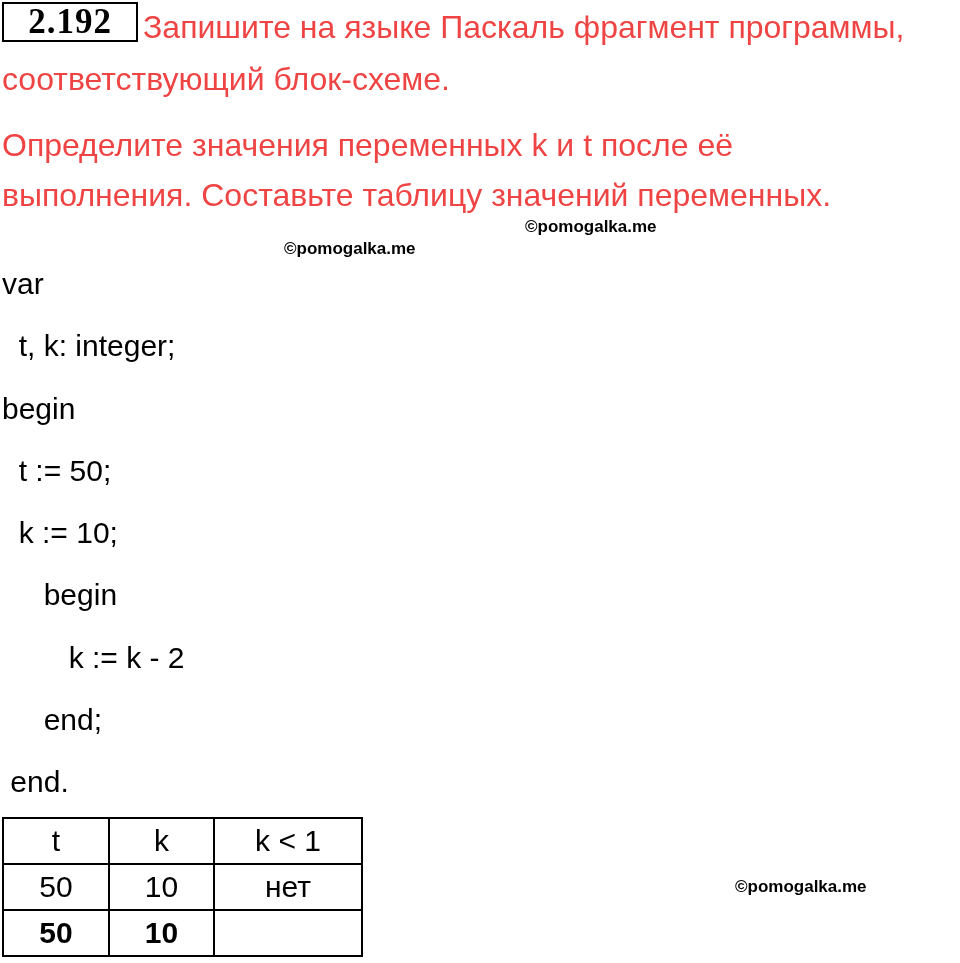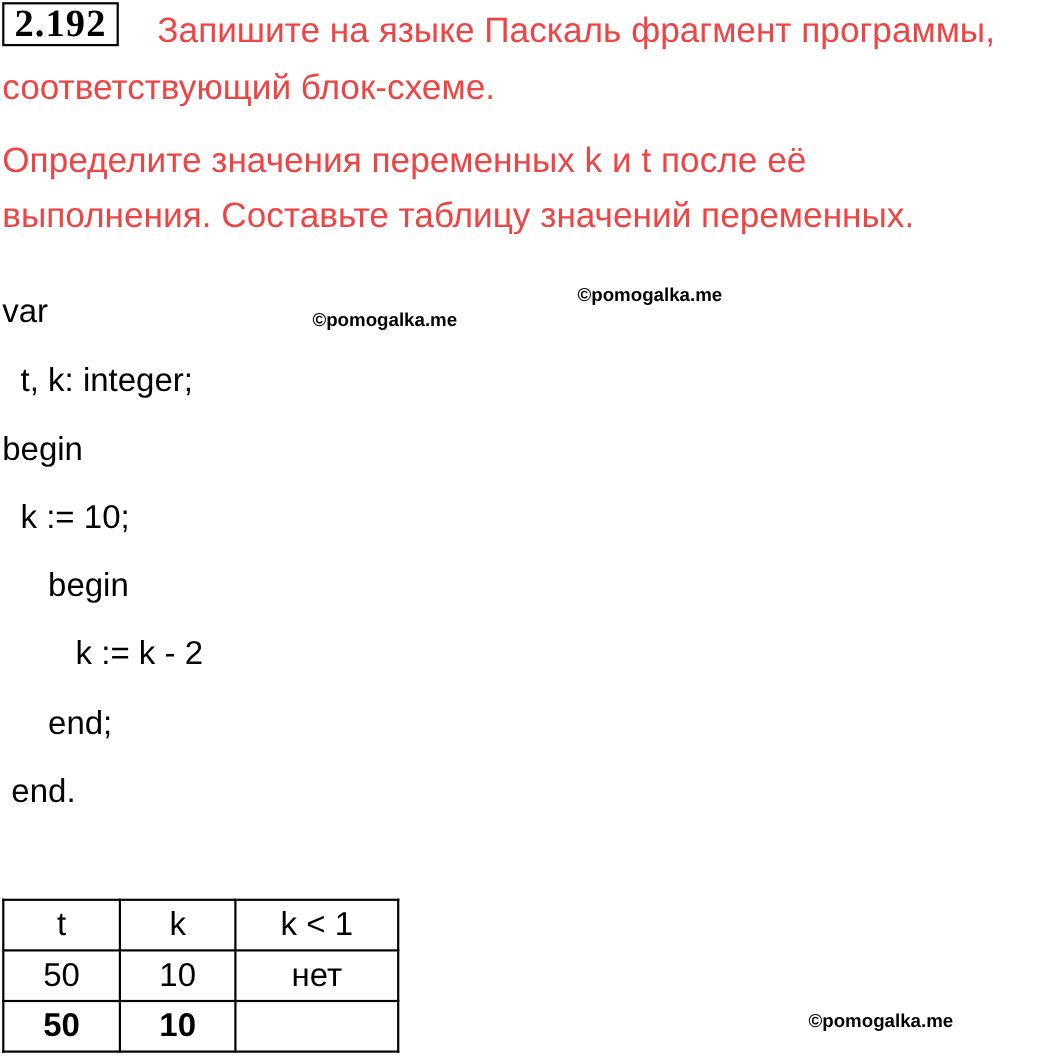--- a/index.html
+++ b/index.html
@@ -12,21 +12,21 @@
       height: 963px;
       position: relative;
       overflow: hidden;
       font-family: "Liberation Sans", "DejaVu Sans", sans-serif;
       color: #000;
     }
     .num-box {
       position: absolute;
       left: 2px;
       top: 2px;
-      width: 106px;
+      width: 136px;
       height: 40px;
       border: 2px solid #000;
       box-sizing: border-box;
       font-family: "Liberation Serif", "DejaVu Serif", serif;
       font-weight: bold;
       font-size: 35px;
       line-height: 36px;
       text-align: center;
       letter-spacing: 1px;
     }
@@ -37,21 +37,20 @@
       line-height: 34px;
       white-space: nowrap;
     }
     .watermark {
       position: absolute;
       font-family: "Liberation Sans", "DejaVu Sans", sans-serif;
       font-weight: bold;
       font-size: 17px;
       color: #000;
       white-space: nowrap;
-      margin-top: 42px;
     }
     .code {
       position: absolute;
       left: 2px;
       top: 245px;
       font-size: 30px;
       line-height: 46.3px;
       color: #000;
     }
     .code-line {
@@ -89,20 +88,21 @@
 <div class="task-text" style="left:2px; top:128px;">Определите значения переменных k и t после её</div>
 <div class="task-text" style="left:2px; top:178px;">выполнения. Составьте таблицу значений переменных.</div>
 
 <div class="watermark" style="left:525px; top:217px;">©pomogalka.me</div>
 <div class="watermark" style="left:284px; top:239px;">©pomogalka.me</div>
 
 <div class="code">
   <div class="code-line">var</div>
   <div class="code-line">  t, k: integer;</div>
   <div class="code-line">begin</div>
+  <div class="code-line">  t := 50;</div>
   <div class="code-line">  k := 10;</div>
   <div class="code-line">     begin</div>
   <div class="code-line">        k := k - 2</div>
   <div class="code-line">     end;</div>
   <div class="code-line"> end.</div>
 </div>
 
 <table class="vars">
   <tbody>
       <tr>

